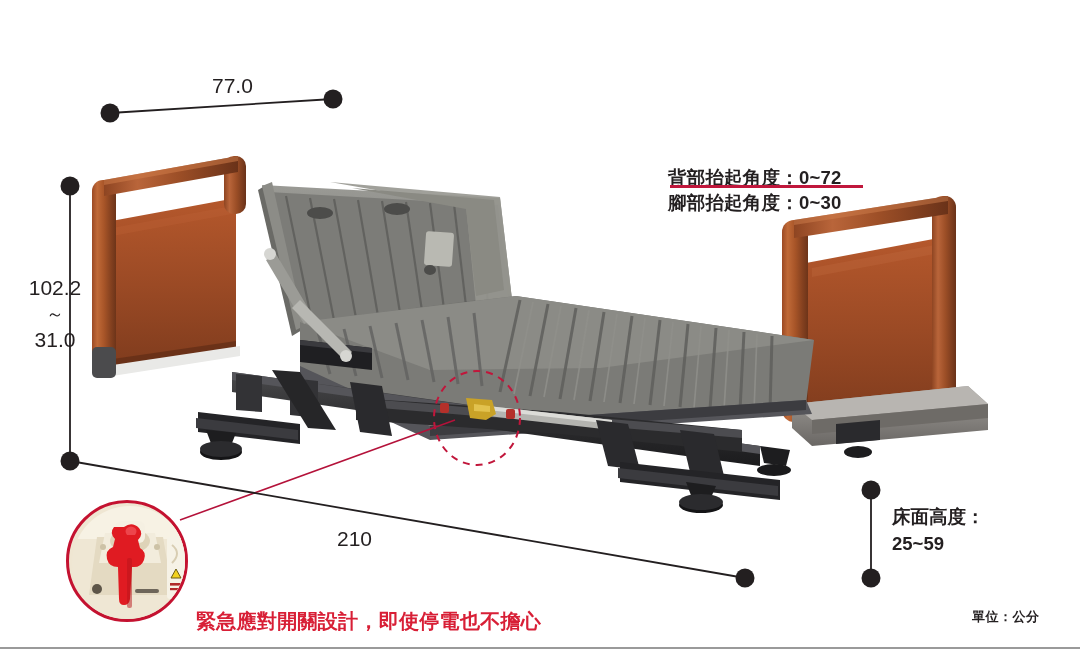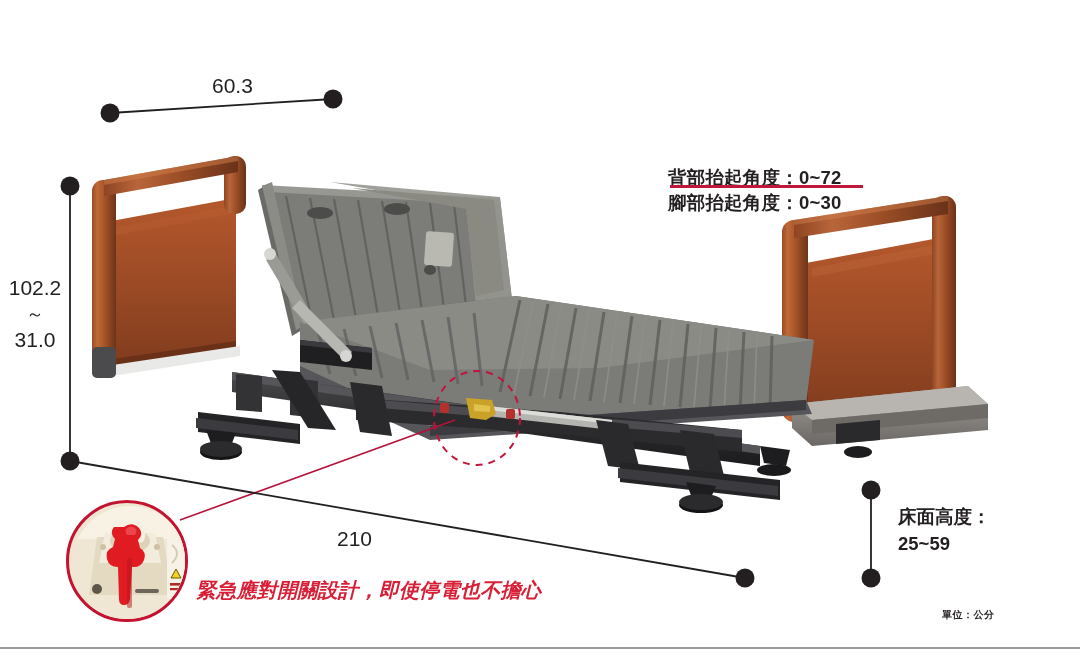--- a/index.html
+++ b/index.html
@@ -20,38 +20,38 @@
   .spec-line{display:block;}
   .spec-underline{
     left:670px;top:185px;width:193px;height:3px;background:#c0173c;
   }
   .dim-label{
     font-size:21px;color:#231f20;font-weight:400;white-space:nowrap;
   }
   .d975{left:212px;top:74px;}
   .d210{left:337px;top:527px;}
   .vert-stack{
-    left:4px;top:277px;width:62px;text-align:center;
+    left:24px;top:277px;width:62px;text-align:center;
     font-size:21px;color:#231f20;line-height:1.0;
   }
   .vert-stack .v1{display:block;}
   .vert-stack .tilde{display:block;font-size:18px;margin:7px 0 6px 0;}
   .vert-stack .v2{display:block;}
   .height-label{
     left:892px;top:504px;font-size:18.5px;color:#231f20;font-weight:700;
     line-height:1.45;white-space:nowrap;
   }
-  .height-label span{display:block;margin-left:6px;}
+  .height-label span{display:block;}
   .unit-label{
-    left:942px;top:608px;font-size:10px;color:#231f20;font-weight:700;
+    left:972px;top:608px;font-size:13px;color:#231f20;font-weight:700;
     letter-spacing:.5px;white-space:nowrap;
   }
   .caption-red{
-    left:196px;top:577px;font-size:20px;color:#d81f36;font-weight:700;
-    letter-spacing:.3px;white-space:nowrap;font-style:italic;
+    left:196px;top:608px;font-size:20px;color:#d81f36;font-weight:700;
+    letter-spacing:.3px;white-space:nowrap;
   }
   
   .inset-circle{
     left:66px;top:500px;width:122px;height:122px;border-radius:50%;
     border:3.5px solid #c41230;overflow:hidden;box-sizing:border-box;
     background:#efe6d2;
   }
   .inset-inner{position:absolute;inset:0;}
   
   .bottom-rule{left:0;top:647px;width:1080px;height:2px;background:#9a9a9a;}
@@ -322,21 +322,21 @@
       </g>
     </svg>
   </div>
 
   <div class="abs spec-block">
     <span class="spec-line">背部抬起角度：0~72</span>
     <span class="spec-line">腳部抬起角度：0~30</span>
   </div>
   <div class="abs spec-underline"></div>
 
-  <div class="abs dim-label d975">60.3</div>
+  <div class="abs dim-label d975">77.0</div>
   <div class="abs dim-label d210">210</div>
 
   <div class="abs vert-stack">
     <span class="v1">102.2</span>
     <span class="tilde">～</span>
     <span class="v2">31.0</span>
   </div>
 
   <div class="abs height-label">
     <span>床面高度：</span>

